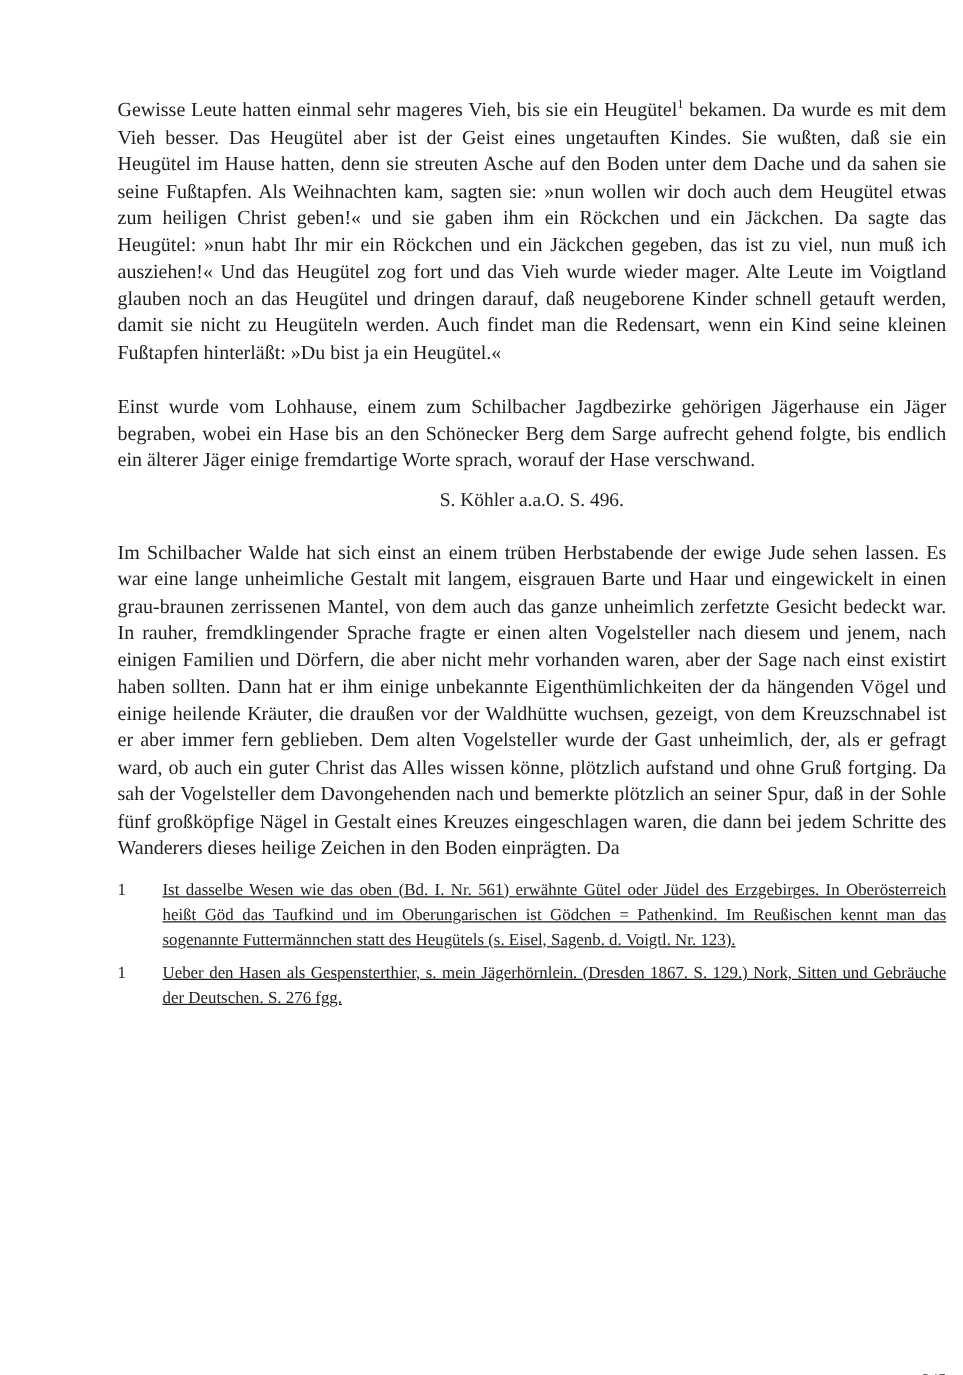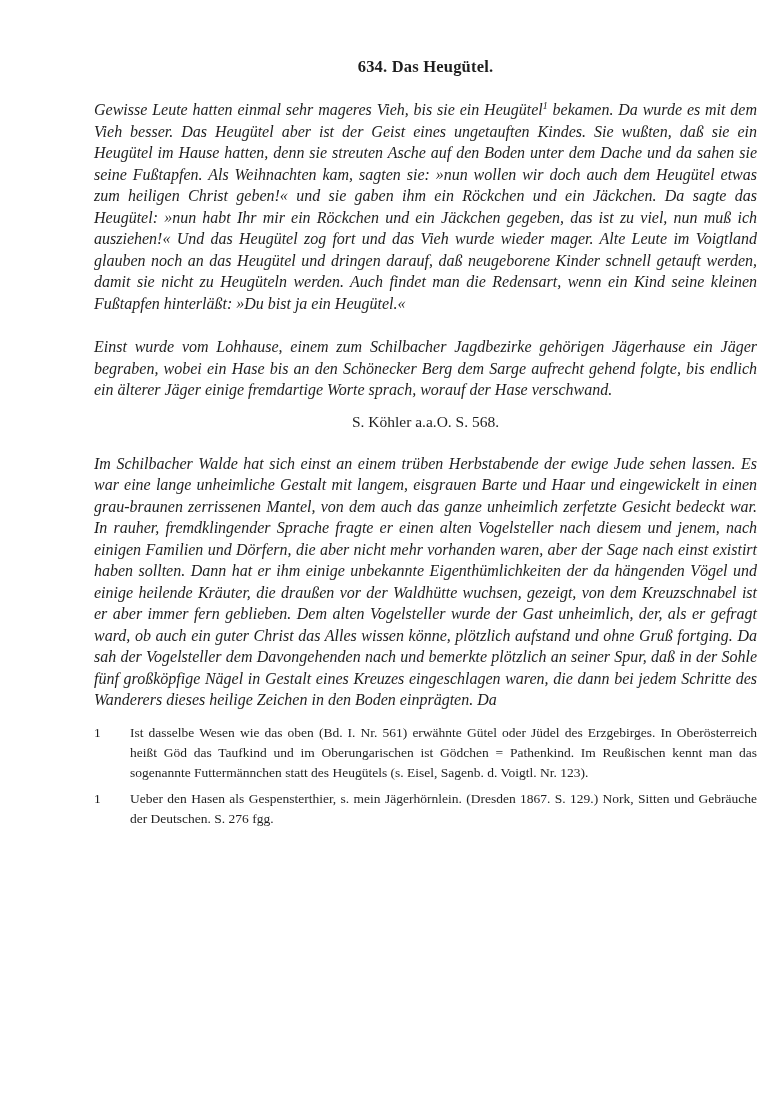--- a/index.html
+++ b/index.html
@@ -43,21 +43,20 @@
     line-height: 19px;
     font-weight: 400;
     text-align: center;
   }
   .body-text {
     margin: 22px 0 0 0;
     font-size: 16px;
     line-height: 21.5px;
     text-align: justify;
     hyphens: none;
-    font-style: italic;
   }
   sup.fn-ref {
     font-size: 0.62em;
     line-height: 0;
     vertical-align: super;
   }
   .footnotes {
     margin-top: 12px;
   }
   .footnote {
@@ -70,49 +69,49 @@
     flex: 0 0 36px;
     width: 36px;
     font-size: 13.5px;
     line-height: 20px;
   }
   .fn-text {
     flex: 1 1 auto;
     font-size: 13.5px;
     line-height: 20px;
     text-align: justify;
+    text-decoration: underline;
   }
   .page-number {
     position: absolute;
     top: 1048px;
     left: 94px;
     width: 663px;
     text-align: right;
     font-size: 13px;
     line-height: 16px;
     margin-top: 48px;
   }
 </style>
 </head>
 <body>
 
 <div class="page">
   <div class="text-block">
 
     <section>
-      <h2 class="story-title"><span>634. Das Heugütel.</span><sup class="fn-ref"></sup></h2>
       <p class="body-text"><span>Gewisse Leute hatten einmal sehr mageres Vieh, bis sie ein Heugütel</span><sup class="fn-ref">1</sup><span> bekamen. Da wurde es mit dem Vieh besser. Das Heugütel aber ist der Geist eines ungetauften Kindes. Sie wußten, daß sie ein Heugütel im Hause hatten, denn sie streuten Asche auf den Boden unter dem Dache und da sahen sie seine Fußtapfen. Als Weihnachten kam, sagten sie: »nun wollen wir doch auch dem Heugütel etwas zum heiligen Christ geben!« und sie gaben ihm ein Röckchen und ein Jäckchen. Da sagte das Heugütel: »nun habt Ihr mir ein Röckchen und ein Jäckchen gegeben, das ist zu viel, nun muß ich ausziehen!« Und das Heugütel zog fort und das Vieh wurde wieder mager. Alte Leute im Voigtland glauben noch an das Heugütel und dringen darauf, daß neugeborene Kinder schnell getauft werden, damit sie nicht zu Heugüteln werden. Auch findet man die Redensart, wenn ein Kind seine kleinen Fußtapfen hinterläßt: »Du bist ja ein Heugütel.«</span></p>
     </section>
 
     <section>
       <p class="body-text"><span>Einst wurde vom Lohhause, einem zum Schilbacher Jagdbezirke gehörigen Jägerhause ein Jäger begraben, wobei ein Hase bis an den Schönecker Berg dem Sarge aufrecht gehend folgte, bis endlich ein älterer Jäger einige fremdartige Worte sprach, worauf der Hase verschwand.</span><sup class="fn-ref"></sup><span></span></p>
     </section>
 
     <section>
-      <p class="source">S. Köhler a.a.O. S. 568.</p>
+      <p class="source">S. Köhler a.a.O. S. 496.</p>
       <p class="body-text"><span>Im Schilbacher Walde hat sich einst an einem trüben Herbstabende der ewige Jude sehen lassen. Es war eine lange unheimliche Gestalt mit langem, eisgrauen Barte und Haar und eingewickelt in einen grau-braunen zerrissenen Mantel, von dem auch das ganze unheimlich zerfetzte Gesicht bedeckt war. In rauher, fremdklingender Sprache fragte er einen alten Vogelsteller nach diesem und jenem, nach einigen Familien und Dörfern, die aber nicht mehr vorhanden waren, aber der Sage nach einst existirt haben sollten. Dann hat er ihm einige unbekannte Eigenthümlichkeiten der da hängenden Vögel und einige heilende Kräuter, die draußen vor der Waldhütte wuchsen, gezeigt, von dem Kreuzschnabel ist er aber immer fern geblieben. Dem alten Vogelsteller wurde der Gast unheimlich, der, als er gefragt ward, ob auch ein guter Christ das Alles wissen könne, plötzlich aufstand und ohne Gruß fortging. Da sah der Vogelsteller dem Davongehenden nach und bemerkte plötzlich an seiner Spur, daß in der Sohle fünf großköpfige Nägel in Gestalt eines Kreuzes eingeschlagen waren, die dann bei jedem Schritte des Wanderers dieses heilige Zeichen in den Boden einprägten. Da</span><sup class="fn-ref"></sup><span></span></p>
     </section>
 
     <div class="footnotes">
       <div class="footnote">
         <span class="fn-marker">1</span>
         <span class="fn-text">Ist dasselbe Wesen wie das oben (Bd. I. Nr. 561) erwähnte Gütel oder Jüdel des Erzgebirges. In Oberösterreich heißt Göd das Taufkind und im Oberungarischen ist Gödchen = Pathenkind. Im Reußischen kennt man das sogenannte Futtermännchen statt des Heugütels (s. Eisel, Sagenb. d. Voigtl. Nr. 123).</span>
       </div>
       <div class="footnote">
         <span class="fn-marker">1</span>

